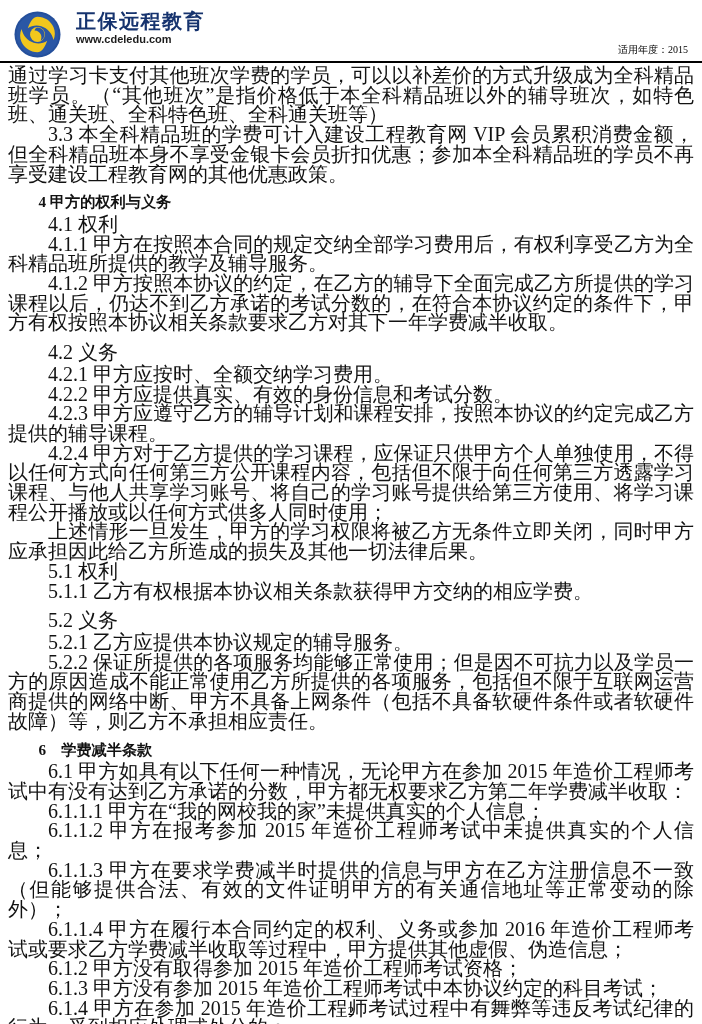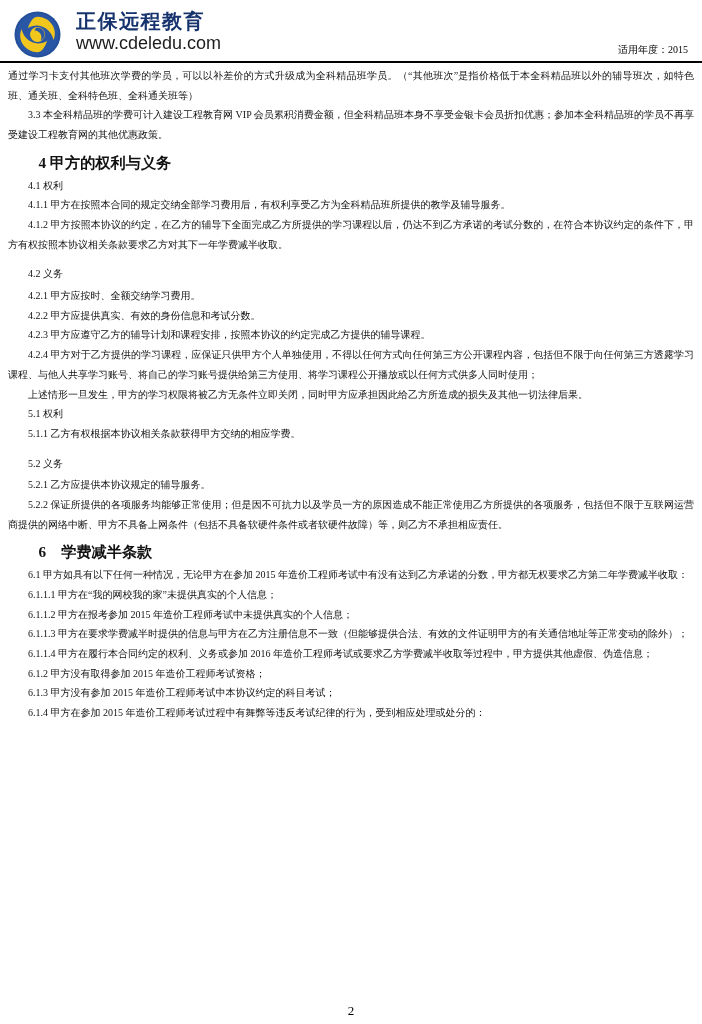--- a/index.html
+++ b/index.html
@@ -21,30 +21,30 @@
   .brand{display:flex;align-items:flex-start;gap:15px;}
   .logo{width:47px;height:47px;flex:0 0 auto;}
   .logo svg{width:47px;height:47px;display:block;}
   .brand-text{display:flex;flex-direction:column;line-height:1.05;}
   .brand-name{
     font-family:"Liberation Sans","DejaVu Sans",sans-serif;
     font-weight:bold;font-size:20px;color:#16336e;letter-spacing:1.5px;
   }
   .brand-url{
     font-family:"Liberation Sans","DejaVu Sans",sans-serif;
-    font-weight:normal;font-size:18px;color:#1c1c1c;margin-top:2px;
+    font-weight:bold;font-size:11px;color:#1c1c1c;margin-top:2px;
   }
   .year{
     font-size:10px;color:#000;padding:0 4px 1px 0;white-space:nowrap;
   }
   .rule{border:0;border-top:2px solid #000;margin:1px -8px 3px -8px;}
   
   main p{
     margin:0;
-    font-size:10px;
+    font-size:20px;
     line-height:19.7px;
     text-align:justify;
     text-justify:inter-ideograph;
     word-break:break-all;
   }
   p.cont{text-indent:0;}
   p.para{text-indent:2em;}
   p.head{
     text-indent:2em;
     font-weight:bold;

